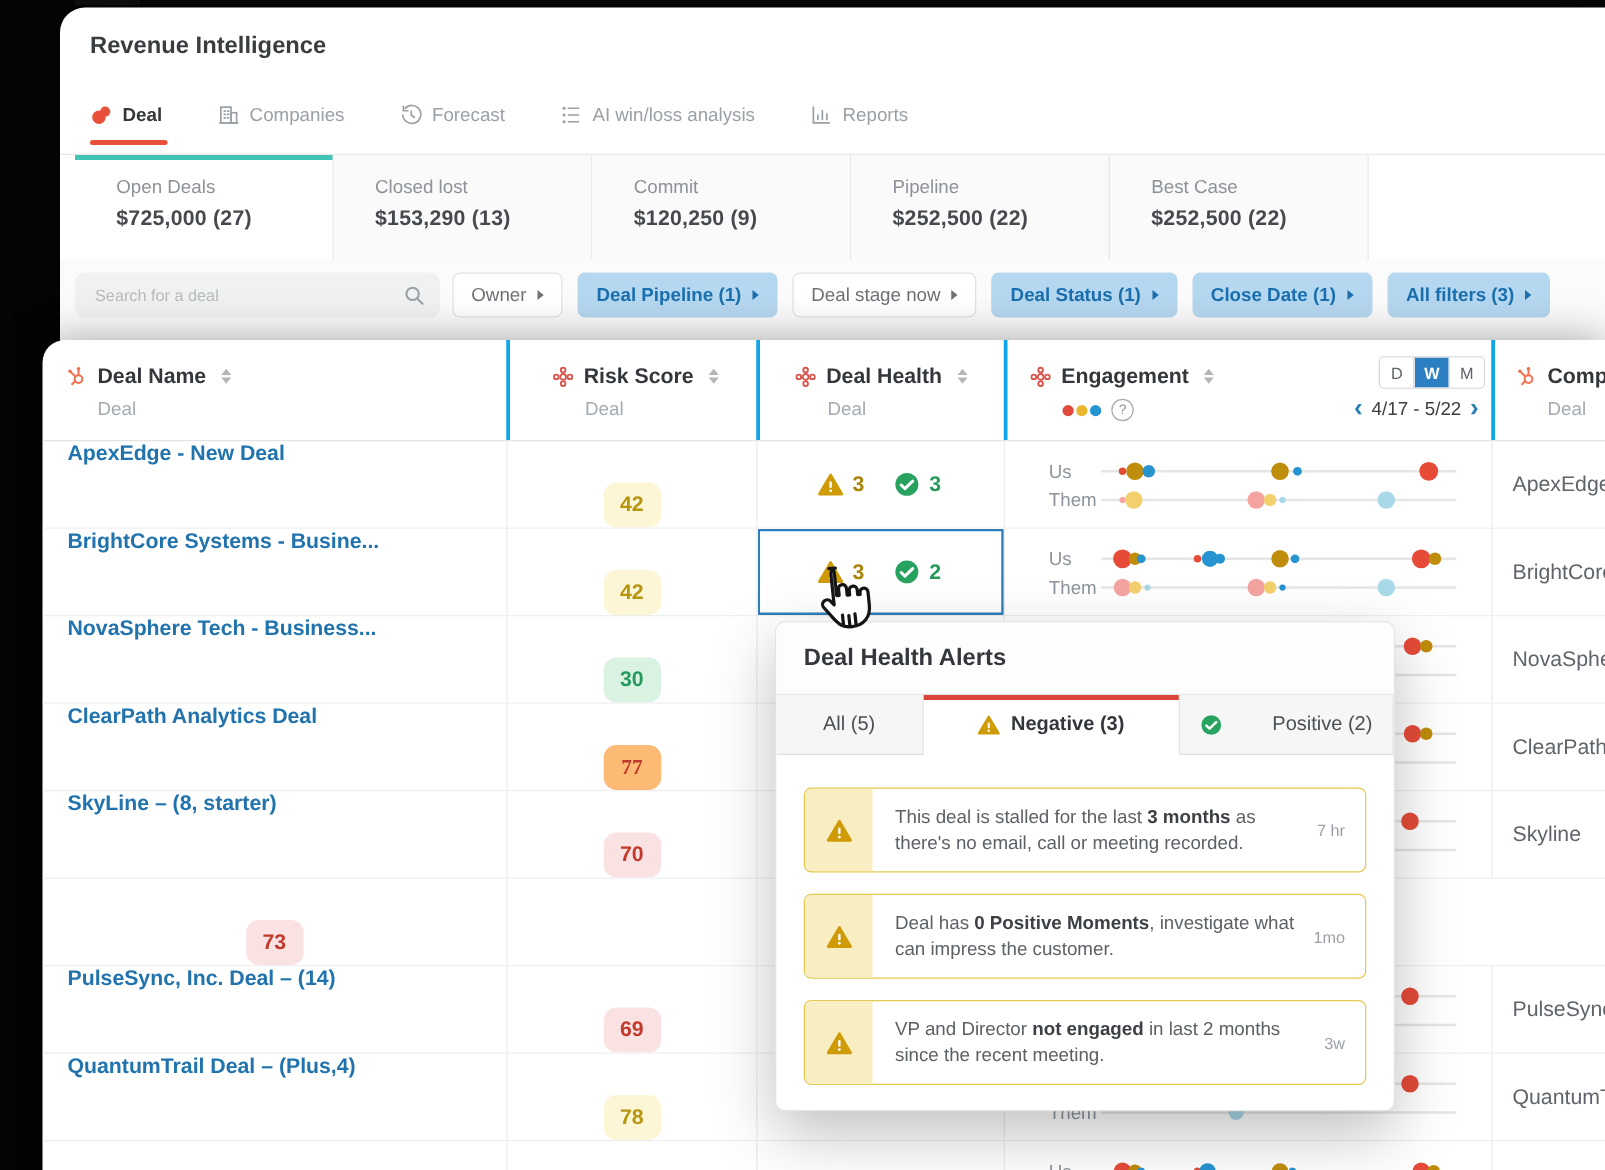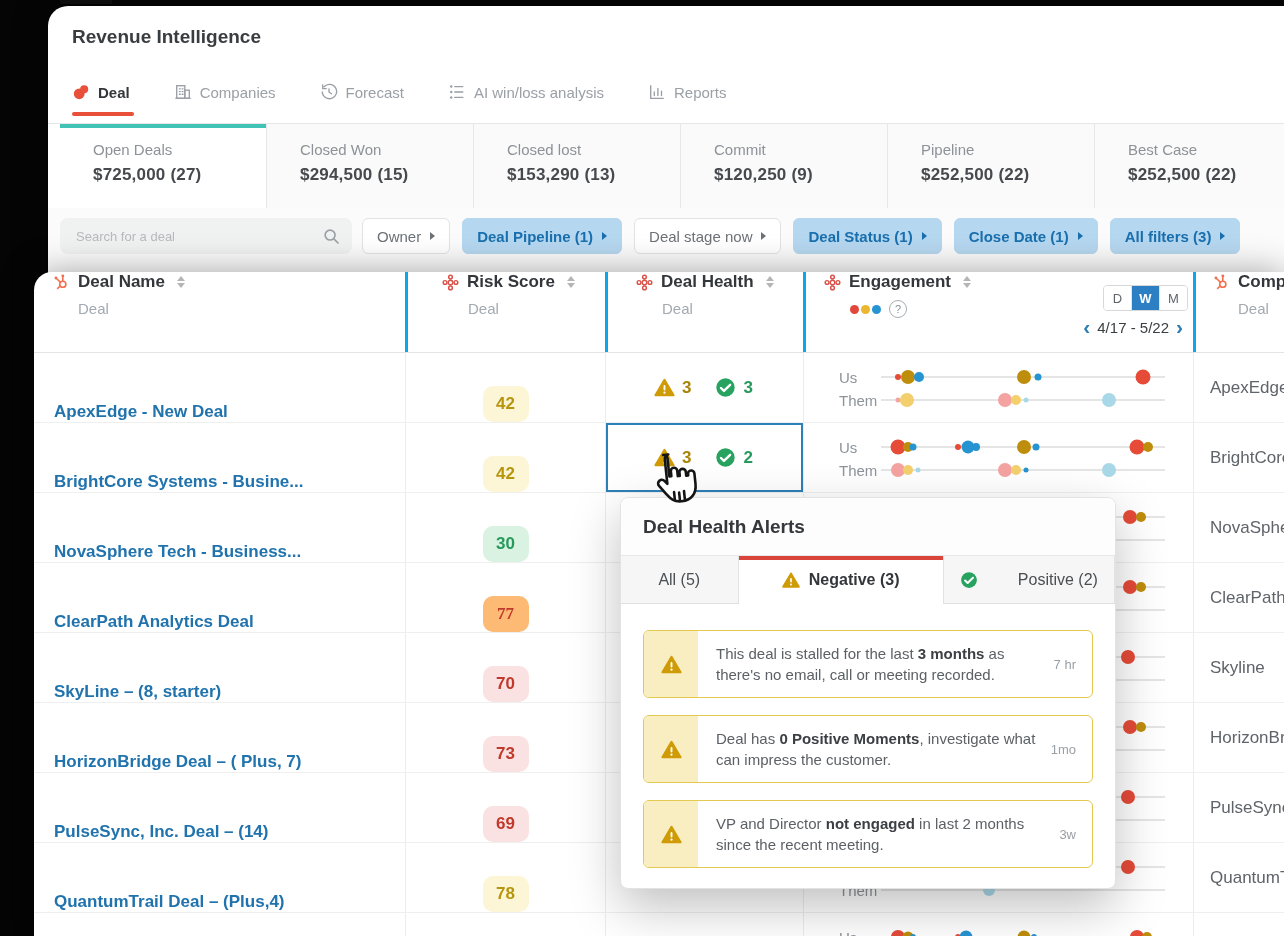--- a/index.html
+++ b/index.html
@@ -34,21 +34,21 @@
   .chips{position:absolute;left:314px;top:10px;display:flex;gap:12px;}
   .chip{height:36px;display:flex;align-items:center;padding:0 14px;border-radius:6px;background:#fff;
     border:1px solid #e2e2e2;font-size:15px;color:#6d7277;cursor:pointer;white-space:nowrap;box-sizing:border-box;}
   .chip .caret{width:0;height:0;border-top:4px solid transparent;border-bottom:4px solid transparent;
     border-left:5px solid currentColor;margin-left:9px;}
   .chip.blue{background:#b5d7ef;border-color:#b5d7ef;color:#1a6fae;font-weight:700;}
   
   .table-card{position:absolute;left:34px;top:272px;width:1250px;height:664px;background:#fff;
     border-radius:18px 0 0 0;box-shadow:0 0 34px rgba(0,0,0,.35);overflow:hidden;z-index:10;}
   .thead{display:grid;grid-template-columns:371px 200px 198px 390px 1fr;height:81px;border-bottom:1px solid #e4e4e4;box-sizing:border-box;}
-  .hcell{position:relative;box-sizing:border-box;padding-top:0;overflow:hidden;}
+  .hcell{position:relative;box-sizing:border-box;padding-top:19px;overflow:hidden;}
   .hcell+.hcell{border-left:3px solid #0ea5e9;}
   .h-top{display:flex;align-items:center;gap:8px;}
   .h-label{font-size:17px;font-weight:700;color:#33373b;white-space:nowrap;}
   .h-sub{font-size:15px;color:#a3aab1;margin-top:8px;}
   .sort{display:inline-flex;flex-direction:column;gap:2px;margin-left:4px;cursor:pointer;}
   .sort i{width:0;height:0;border-left:4px solid transparent;border-right:4px solid transparent;display:block;}
   .sort .up{border-bottom:5px solid #b5b5b5;}
   .sort .dn{border-top:5px solid #b5b5b5;}
   .ic{display:inline-flex;flex:none;}
   .legend{display:flex;align-items:center;gap:2px;margin-top:8px;}
@@ -60,21 +60,21 @@
   .period .pbtn{width:27px;height:24px;font-size:13px;color:#5f646a;display:flex;align-items:center;
     justify-content:center;border-left:1px solid #e4e4e4;cursor:pointer;background:#fff;}
   .period .pbtn:first-child{border-left:none;}
   .period .pbtn.active{background:#2b7fc2;color:#fff;font-weight:700;}
   .datenav{position:absolute;right:8px;top:46px;display:flex;align-items:center;gap:5px;font-size:15px;color:#3c4043;}
   .datenav .chev{color:#2b7fb5;font-size:21px;font-weight:700;line-height:18px;cursor:pointer;padding:0 2px;}
   
   .trow{display:grid;grid-template-columns:371px 200px 198px 390px 1fr;height:70px;border-bottom:1px solid #efefef;box-sizing:border-box;}
   .tcell{position:relative;box-sizing:border-box;overflow:hidden;}
   .tcell+.tcell{border-left:1px solid #ececec;}
-  .name-cell{display:flex;align-items:flex-end;padding-left:20px;}
+  .name-cell{display:flex;align-items:flex-start;padding-left:20px;}
   .deal-link{font-size:17px;font-weight:700;color:#2173ad;text-decoration:none;white-space:nowrap;cursor:pointer;}
   .risk-cell{display:flex;align-items:flex-end;justify-content:center;}
   .pill{min-width:46px;height:36px;border-radius:10px;display:flex;align-items:center;justify-content:center;
     font-size:17px;font-weight:700;box-sizing:border-box;padding:0 8px;}
   .health-cell{display:flex;align-items:center;gap:7px;padding-left:48px;}
   .health-cell.selected{box-shadow:inset 0 0 0 2px #2e80b8;background:#fff;}
   .hc-num.neg{color:#a98408;font-size:17px;font-weight:700;}
   .hc-num.pos{color:#27995c;font-size:17px;font-weight:700;}
   .hgap{width:10px;}
   .eng-row{position:absolute;left:35px;right:28px;height:20px;display:flex;align-items:center;}
@@ -165,24 +165,20 @@
         </div>
       </div>
     <div class="nav-underline"></div>
     <div class="topline"></div>
     <div class="cards" id="cards">
         <div class="scard active">
           <div class="lab">Open Deals</div>
           <div class="val">$725,000 (27)</div>
         </div>
         <div class="scard">
-          <div class="lab">Closed Won</div>
-          <div class="val">$294,500 (15)</div>
-        </div>
-        <div class="scard">
           <div class="lab">Closed lost</div>
           <div class="val">$153,290 (13)</div>
         </div>
         <div class="scard">
           <div class="lab">Commit</div>
           <div class="val">$120,250 (9)</div>
         </div>
         <div class="scard">
           <div class="lab">Pipeline</div>
           <div class="val">$252,500 (22)</div>
@@ -517,23 +513,20 @@
               </span>
             </div>
             <div class="eng-row" style="top: 37px;">
               <span class="lbl">Them</span>
               <span class="track"></span>
             </div>
           </div>
           <div class="tcell company-cell">Skyline</div>
         </div>
         <div class="trow">
-          <div class="tcell name-cell">
-            <a class="deal-link">HorizonBridge Deal – ( Plus, 7)</a>
-          </div>
           <div class="tcell risk-cell">
             <div class="pill" style="background: rgb(251, 226, 226); color: rgb(192, 57, 43);">73</div>
           </div>
           <div class="tcell health-cell"></div>
           <div class="tcell">
             <div class="eng-row" style="top: 14px;">
               <span class="lbl">Us</span>
               <span class="track">
                 <span class="dot" style="left: 87.5%; height: 14px; width: 14px; background: rgb(230, 75, 56);"></span>
                 <span class="dot" style="left: 91.5%; height: 10px; width: 10px; background: rgb(191, 141, 12);"></span>

